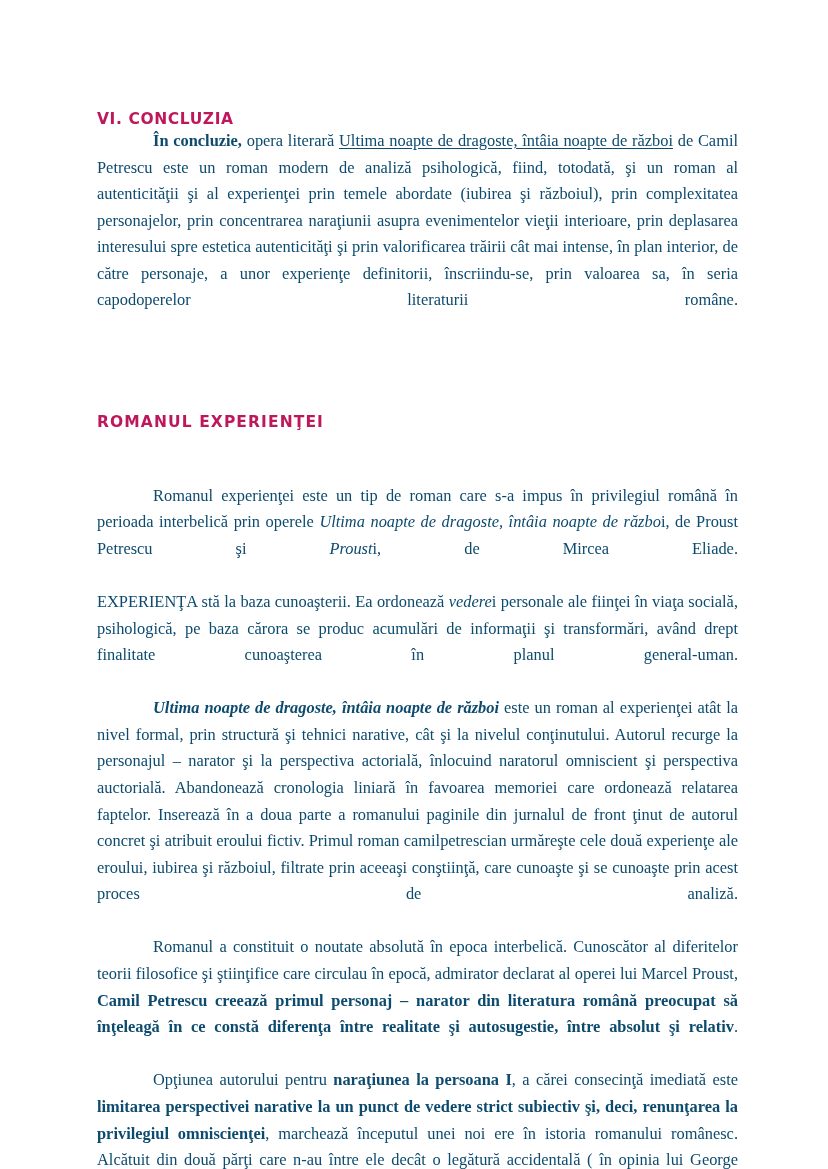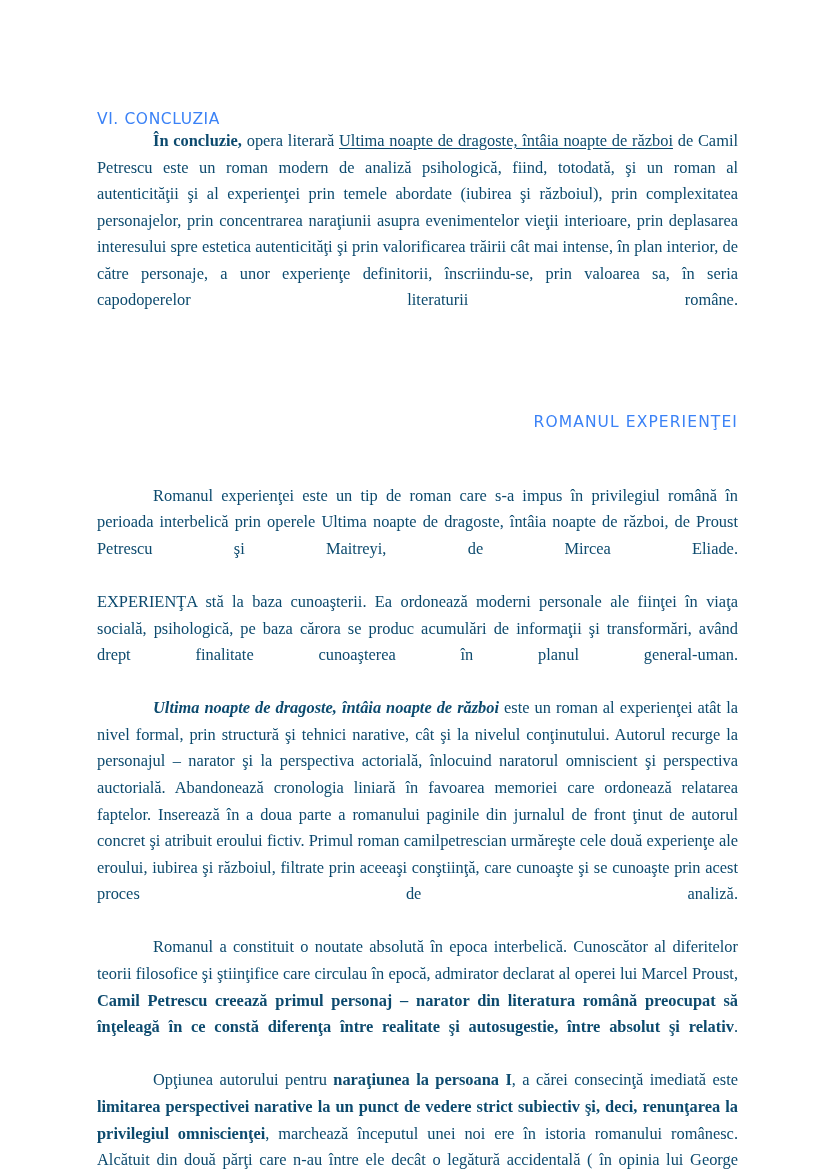--- a/index.html
+++ b/index.html
@@ -22,37 +22,37 @@
     width: 828px;
     height: 1169px;
     background: #ffffff;
     box-sizing: border-box;
     padding: 97px 90px 0 97px;
   }
 
   
   .display-heading {
     font-family: "DejaVu Sans", "Liberation Sans", sans-serif;
-    font-weight: 400;
+    font-weight: 700;
     font-size: 15.5px;
     letter-spacing: 0.6px;
-    color: #3b82f6;
+    color: #be185d;
     margin: 0;
   }
 
   .section-heading {
     margin-top: 13px;
     margin-bottom: 0;
     text-align: left;
   }
 
   .centered-heading {
     margin-top: 72px;
     margin-bottom: 0;
-    text-align: right;
+    text-align: left;
     letter-spacing: 1.1px;
   }
 
   
   p.body {
     font-size: 16.4px;
     line-height: 1.62;
     text-align: justify;
     text-justify: inter-word;
     margin: 0;
@@ -63,21 +63,21 @@
 
   p.indent { text-indent: 56px; }
   p.noindent { text-indent: 0; }
 
   .gap-after-heading { margin-top: 20px; }
   .gap-para        { margin-top: 15px; }
   .gap-large       { margin-top: 52px; }
   .gap-medium      { margin-top: 21px; }
 
   b, .b   { font-weight: 700; }
-  i, .i   { }
+  i, .i   { font-style: italic; }
   .bi     { font-weight: 700; font-style: italic; }
   .u      { text-decoration: underline; text-underline-offset: 2px; }
 
   
   p.body::after {
     content: "";
     display: inline-block;
     width: 100%;
   }
 </style>
@@ -88,23 +88,23 @@
 
   <h1 class="display-heading section-heading">VI. CONCLUZIA</h1>
 
   <p class="body indent gap-after-heading">
     <b>În concluzie,</b><span> opera literară </span><span class="u">Ultima noapte de dragoste, întâia noapte de război</span><span> de Camil Petrescu este un roman modern de analiză psihologică, fiind, totodată, şi un roman al autenticităţii şi al experienţei prin temele abordate (iubirea şi războiul), prin complexitatea personajelor, prin concentrarea naraţiunii asupra evenimentelor vieţii interioare, prin deplasarea interesului spre estetica autenticităţi şi prin valorificarea trăirii cât mai intense, în plan interior, de către personaje, a unor experienţe definitorii, înscriindu-se, prin valoarea sa, în seria capodoperelor literaturii române.</span>
   </p>
 
   <h2 class="display-heading centered-heading">ROMANUL EXPERIENŢEI</h2>
 
   <div class="gap-large">
-    <p class="body indent"><span>Romanul experienţei este un tip de roman care s-a impus în privilegiul română în perioada interbelică prin operele </span><span class="i">Ultima noapte de dragoste, întâia noapte de războ</span><span>i, de Proust Petrescu şi </span><span class="i">Maitrey</span><span>i, de Mircea Eliade.</span></p>
+    <p class="body indent"><span>Romanul experienţei este un tip de roman care s-a impus în privilegiul română în perioada interbelică prin operele </span><span class="i">Ultima noapte de dragoste, întâia noapte de războ</span><span>i, de Proust Petrescu şi </span><span class="i">Proust</span><span>i, de Mircea Eliade.</span></p>
 
-    <p class="body noindent gap-para"><span>EXPERIENŢA stă la baza cunoaşterii. Ea ordonează </span><span class="i">modern</span><span>i personale ale fiinţei în viaţa socială, psihologică, pe baza cărora se produc acumulări de informaţii şi transformări, având drept finalitate cunoaşterea în planul general-uman.</span></p>
+    <p class="body noindent gap-para"><span>EXPERIENŢA stă la baza cunoaşterii. Ea ordonează </span><span class="i">vedere</span><span>i personale ale fiinţei în viaţa socială, psihologică, pe baza cărora se produc acumulări de informaţii şi transformări, având drept finalitate cunoaşterea în planul general-uman.</span></p>
 
     <p class="body indent gap-medium"><span class="bi">Ultima noapte de dragoste, întâia noapte de război</span><span> este un roman al experienţei atât la nivel formal, prin structură şi tehnici narative, cât şi la nivelul conţinutului. Autorul recurge la personajul – narator şi la perspectiva actorială, înlocuind naratorul omniscient şi perspectiva auctorială. Abandonează cronologia liniară în favoarea memoriei care ordonează relatarea faptelor. Inserează în a doua parte a romanului paginile din jurnalul de front ţinut de autorul concret şi atribuit eroului fictiv. Primul roman camilpetrescian urmăreşte cele două experienţe ale eroului, iubirea şi războiul, filtrate prin aceeaşi conştiinţă, care cunoaşte şi se cunoaşte prin acest proces de analiză.</span></p>
 
     <p class="body indent gap-medium"><span>Romanul a constituit o noutate absolută în epoca interbelică.  Cunoscător al diferitelor teorii filosofice şi ştiinţifice care circulau în epocă, admirator declarat al operei lui Marcel Proust, </span><span class="b">Camil Petrescu creează primul personaj – narator din literatura română preocupat să înţeleagă în ce constă diferenţa între realitate şi autosugestie, între absolut şi relativ</span><span>.</span></p>
 
     <p class="body indent gap-medium"><span>Opţiunea autorului pentru </span><span class="b">naraţiunea la persoana I</span><span>, a cărei consecinţă imediată este </span><span class="b">limitarea perspectivei narative la un punct de vedere strict subiectiv şi, deci, renunţarea la privilegiul omniscienţei</span><span>, marchează începutul unei noi ere în istoria romanului românesc. Alcătuit din două părţi care n-au între ele decât o legătură accidentală ( în opinia lui George Călinescu), acest volum inedit ca structură narativă în peisajul epocii este – după opinia lui Perpessicius – , romanul „unui război pe două fronturi”: cel al iubirii conjugale şi cel al războiului propriu-zis, ceea ce-i pricinuieşte eroului „un neîntrerupt marş, tot mai adânc în conştiinţă” ( Perpessicius )</span></p>
   </div>
 
 </div>
 

